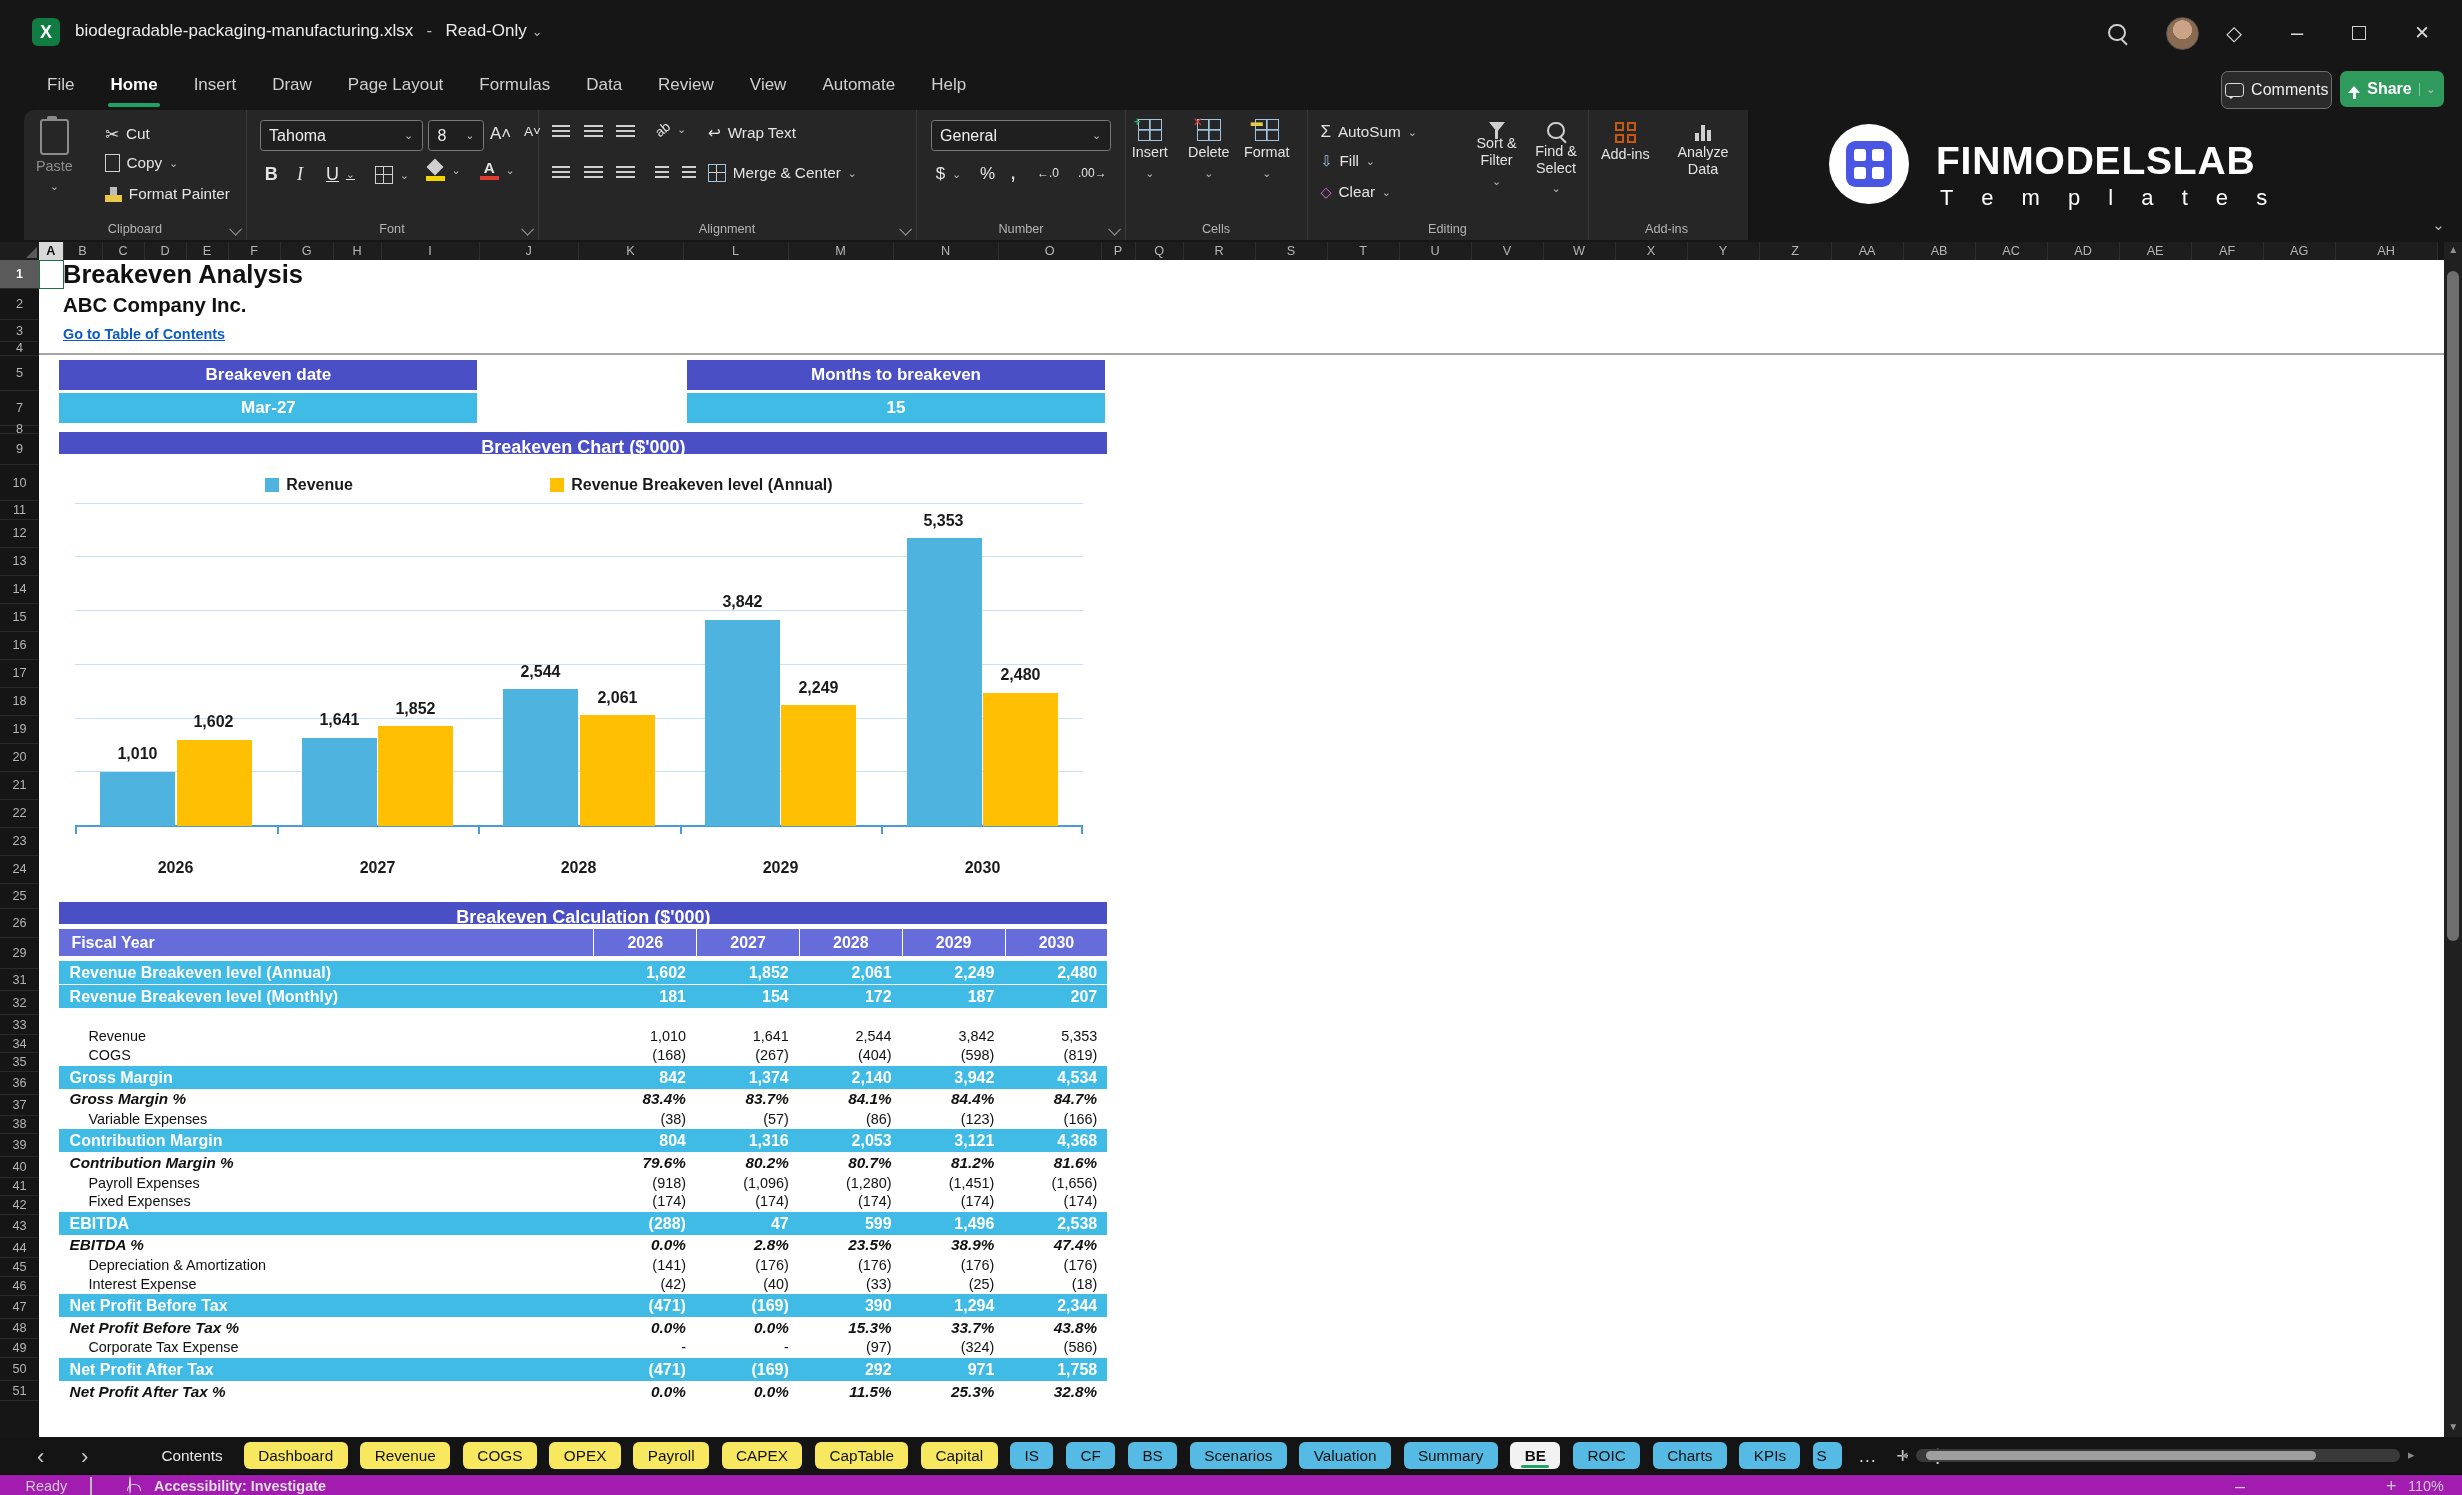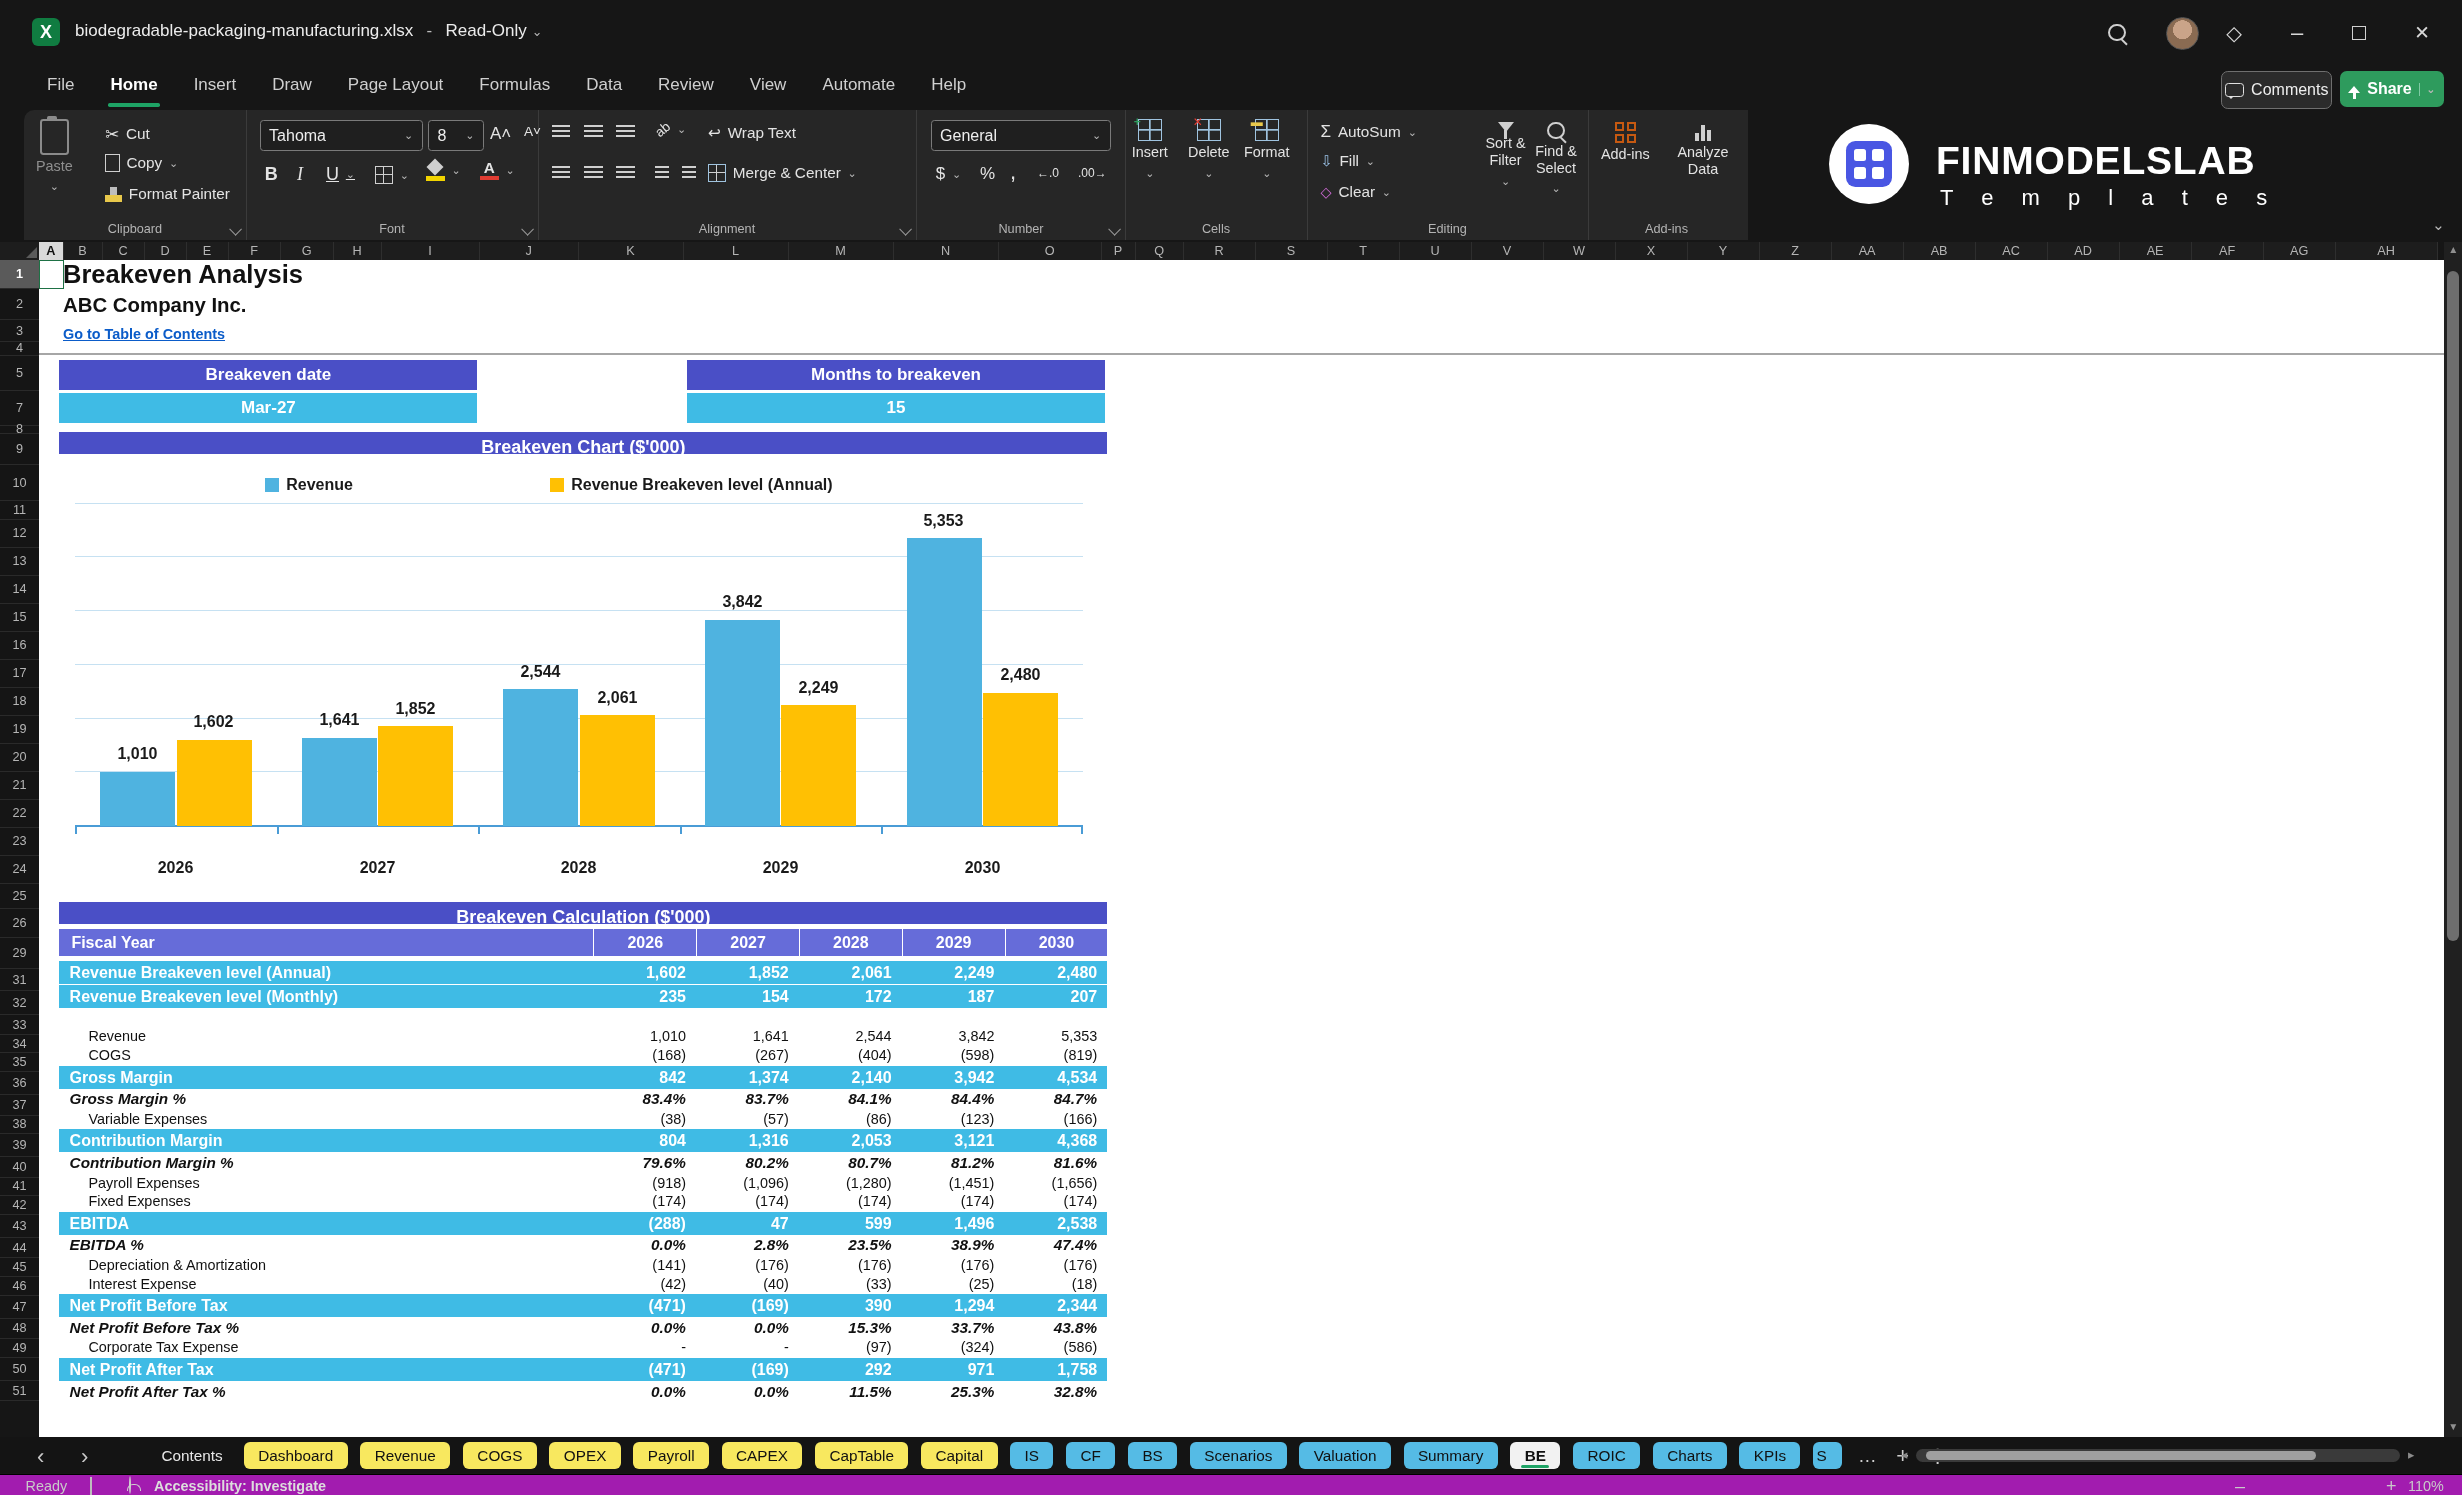--- a/index.html
+++ b/index.html
@@ -361,21 +361,21 @@
       <div class="srow" style="left:13.6px;top:42px">
         <span style="font-size:14.4px;color:#9cc3e8">⇩</span>
         <span>Fill</span>
           <span class="chevonly">⌄</span>
       </div>
       <div class="srow" style="left:13.6px;top:73px">
         <span style="font-size:14.4px;color:#cf6ad6">◇</span>
         <span>Clear</span>
           <span class="chevonly">⌄</span>
       </div>
-      <div class="bigbtn" style="left:169px;width:59px">
+      <div class="bigbtn" style="left:160px;width:59px">
         <span class="ic-funnel" style="margin-top:3.4px"></span>
         <span>Sort &amp; Filter</span>
           <span class="chevonly">⌄</span>
       </div>
       <div class="bigbtn" style="left:222px;width:54px">
         <span class="mag" style="margin-top:3.4px;border-color:#cfcfcf"></span>
         <span>Find &amp; Select</span>
           <span class="chevonly">⌄</span>
       </div>
       <div class="glabel">Editing</div>
@@ -582,21 +582,21 @@
           <div class="tr band">
             <div class="lbl">Revenue Breakeven level (Annual)</div>
             <div class="v">1,602</div>
             <div class="v">1,852</div>
             <div class="v">2,061</div>
             <div class="v">2,249</div>
             <div class="v">2,480</div>
           </div>
           <div class="tr band">
             <div class="lbl">Revenue Breakeven level (Monthly)</div>
-            <div class="v">235</div>
+            <div class="v">181</div>
             <div class="v">154</div>
             <div class="v">172</div>
             <div class="v">187</div>
             <div class="v">207</div>
           </div>
           <div class="tr spacer"></div>
           <div class="tr detail">
             <div class="lbl">Revenue</div>
             <div class="v">1,010</div>
             <div class="v">1,641</div>

